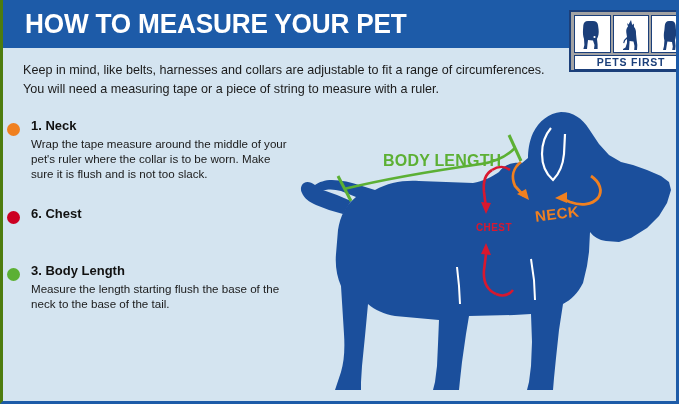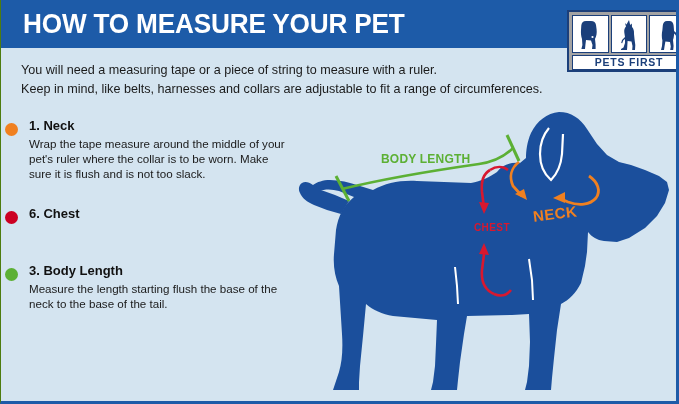--- a/index.html
+++ b/index.html
@@ -8,21 +8,21 @@
     background: #ffffff;
   }
   #poster {
     position: relative;
     width: 679px;
     height: 404px;
     overflow: hidden;
     background: #d4e4f0;
     font-family: "Liberation Sans", sans-serif;
     box-sizing: border-box;
-    border-left: 1px solid #4d7c0f;
+    border-left: 3px solid #4d7c0f;
     border-right: 3px solid #1d5ba8;
     border-bottom: 3px solid #1d5ba8;
   }
   
   #header-bar {
     position: absolute;
     left: 0; top: 0;
     width: 679px;
     height: 48px;
     background: #1d5ba8;
@@ -140,21 +140,21 @@
   .meas-label {
     position: absolute;
     font-weight: bold;
     font-family: "Liberation Sans", sans-serif;
     white-space: nowrap;
   }
   #label-body-length {
     left: 84px;
     top: 48px;
     color: #5cb034;
-    font-size: 12px;
+    font-size: 16px;
     letter-spacing: 0.2px;
   }
   #label-neck {
     left: 236px;
     top: 101px;
     color: #f08020;
     font-size: 15px;
     letter-spacing: 0.4px;
     transform: rotate(-7deg);
   }
@@ -192,22 +192,22 @@
         <svg width="26" height="34" viewBox="0 0 26 34">
           <path fill="#1b3f7a" d="M12 3 C9.5 3 8 5 7.8 7.5 L7.4 12 C6.6 15.5 6.6 19 7.4 22.5 L7 28 L6 32 L9 32 L9.6 28 L10.4 23.5 L15 24 L15.8 28.5 L15.2 32 L18.2 32 L18.6 28 L18 22 C19 19 19.4 15.5 19 12 L18.6 7.5 C18.4 5 17 3 14.5 3 Z"></path>
           <path fill="#1b3f7a" d="M19 13 L22 15.5 L23.6 20 L24.6 25 L23.4 25.2 L22.2 20.6 L20.6 17 L18.6 15 Z"></path>
         </svg>
       </div>
     </div>
     <div id="logo-name">PETS FIRST</div>
   </div>
 
   <div id="intro">
+    <div>Keep in mind, like belts, harnesses and collars are adjustable to fit a range of circumferences.</div>
     <div>You will need a measuring tape or a piece of string to measure with a ruler.</div>
-    <div>Keep in mind, like belts, harnesses and collars are adjustable to fit a range of circumferences.</div>
   </div>
 
   <div id="steps">
 
     <div class="step">
       <span class="step-bullet" style="background:#f08020;"></span>
       <div class="step-title">1. Neck</div>
       <div class="step-desc">Wrap the tape measure around the middle of your pet's ruler where the collar is to be worn. Make sure it is flush and is not too slack.</div>
     </div>
 

